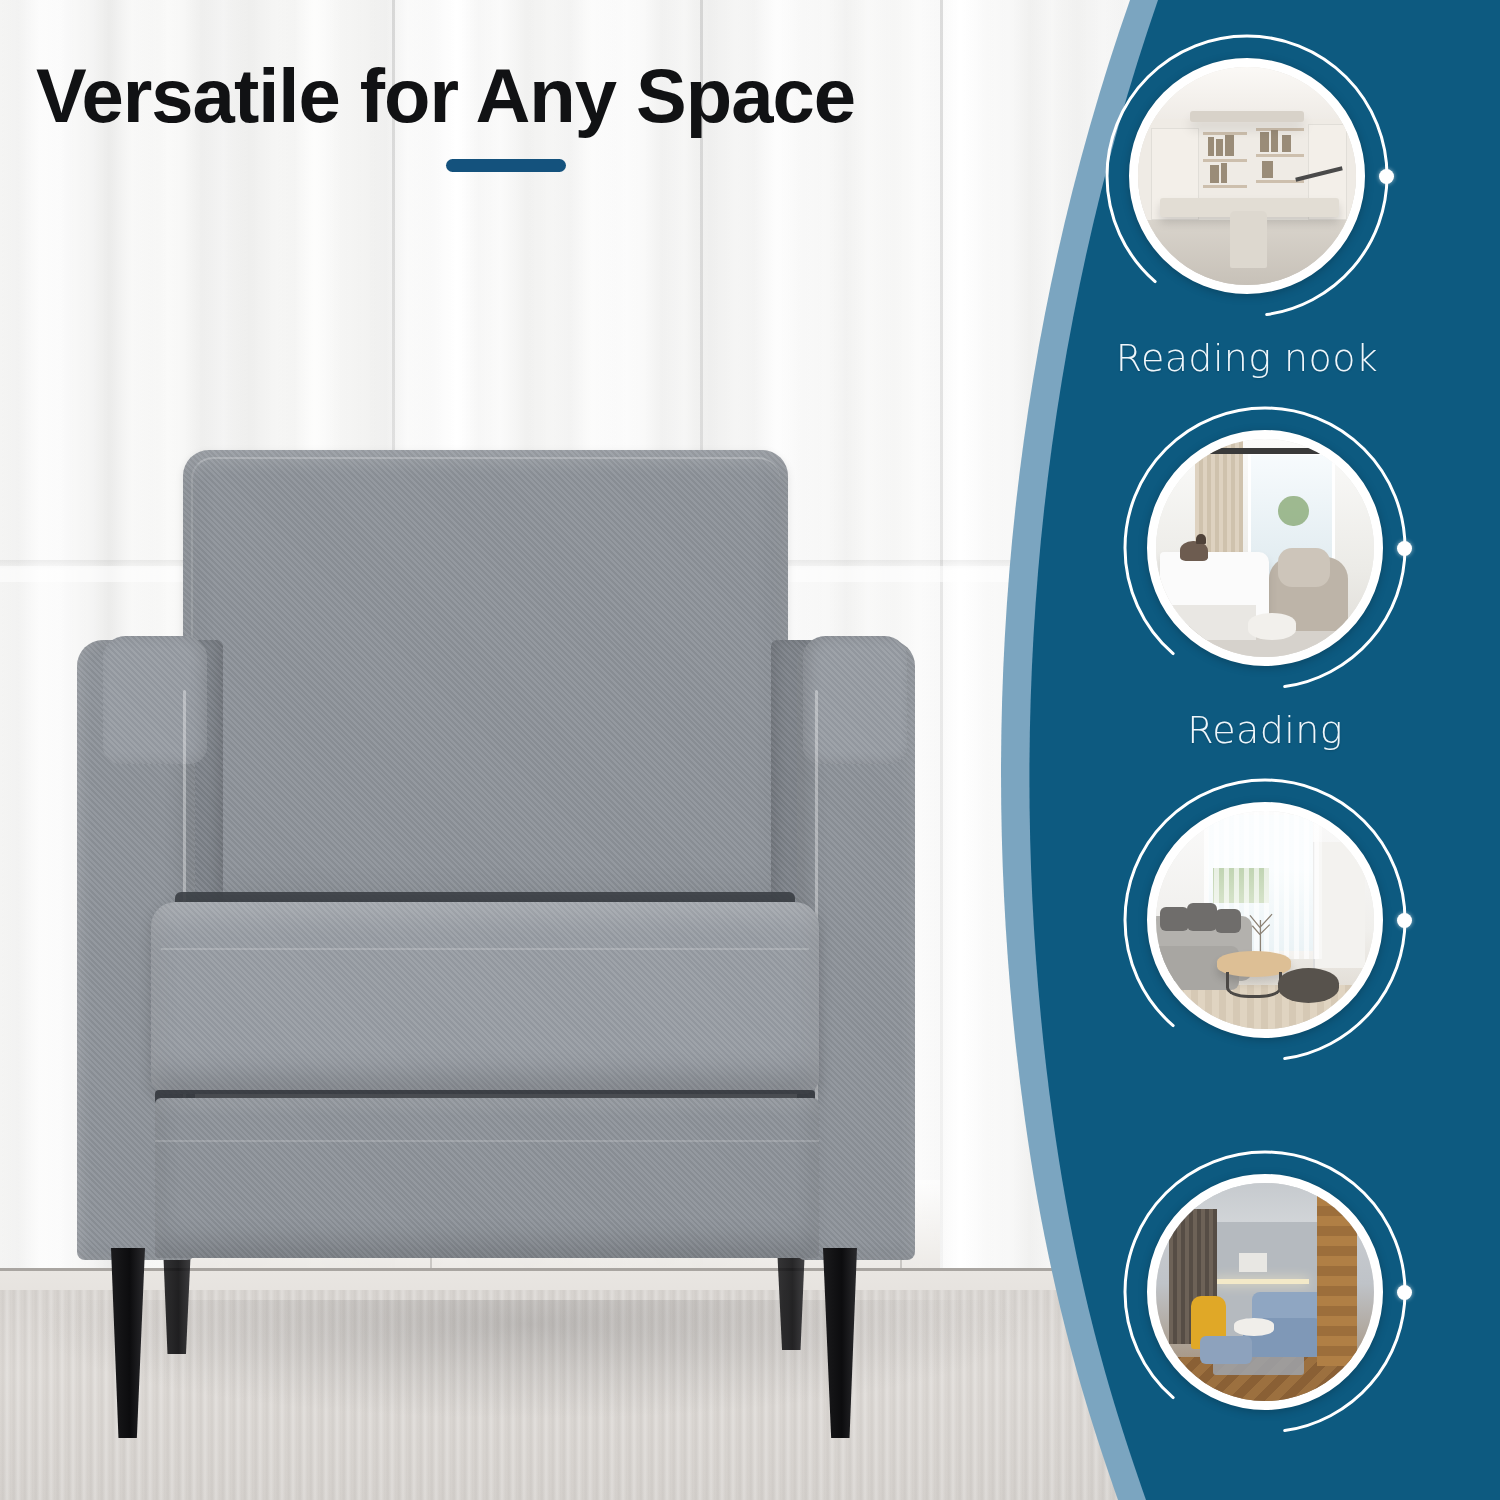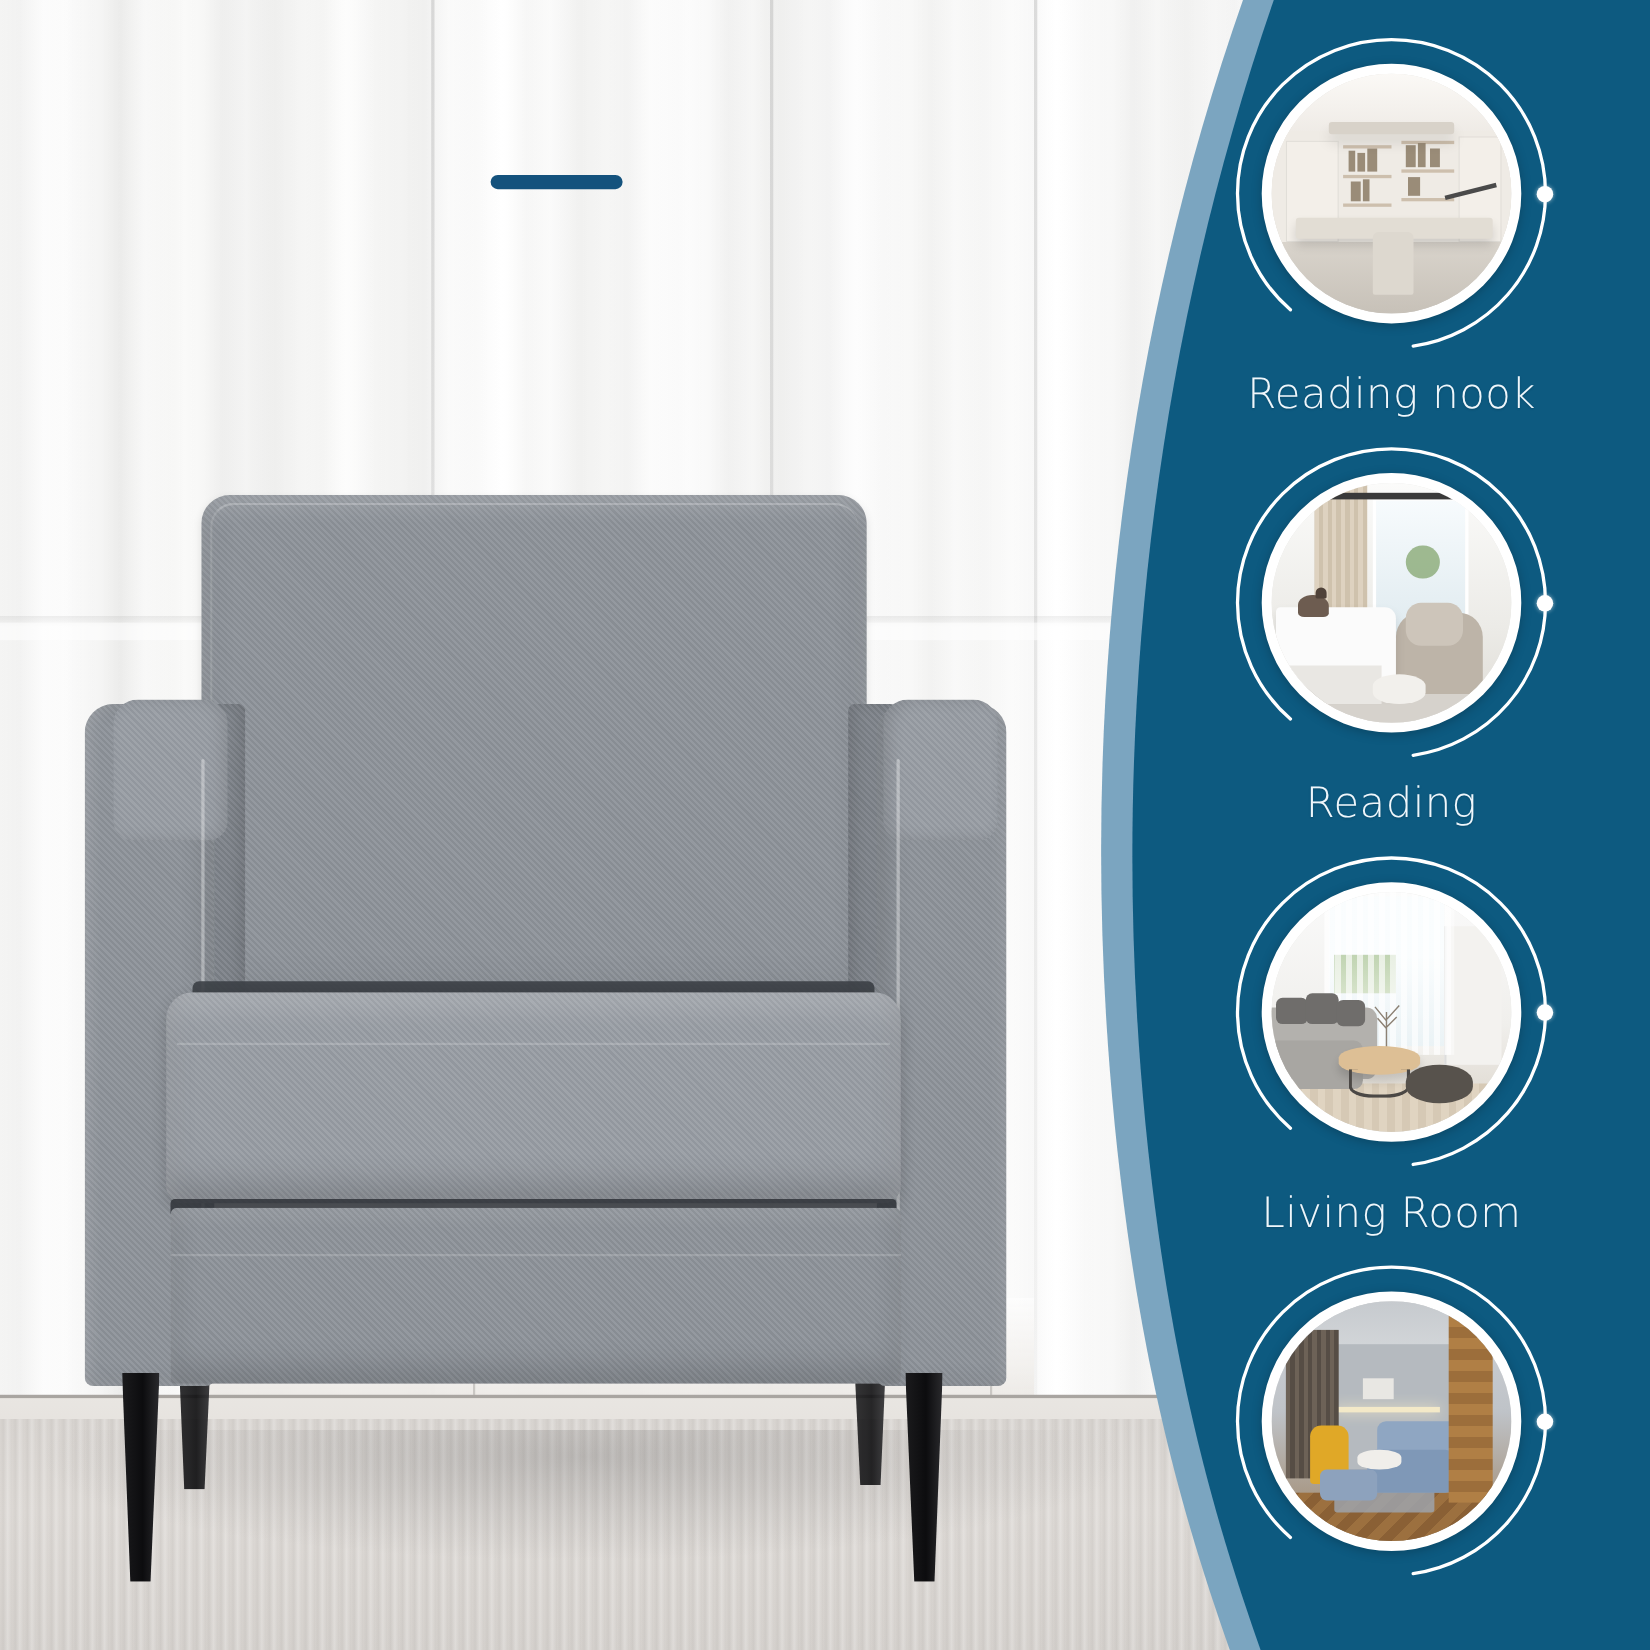--- a/index.html
+++ b/index.html
@@ -342,31 +342,32 @@
       <div class="seat-cushion ch-fab-l"></div>
       <div class="seat-shadow-line"></div>
       <div class="base ch-fab"></div>
       <div class="base-seam"></div>
 
       <div class="leg leg-fl"></div>
       <div class="leg leg-fr"></div>
     </div>
   </div>
 
+  <div class="headline">Versatile for Any Space</div>
   <div class="headline-rule"></div>
 
   <div class="blue-panel">
     <svg width="560" height="1500" viewBox="0 0 560 1500">
       <path d="M 190 0 C 60 370, 35 760, 85 1120 C 110 1300, 150 1420, 178 1500 L 560 1500 L 560 0 Z" fill="#7ba5c0"></path>
       <path d="M 218 0 C 90 370, 63 760, 113 1120 C 138 1300, 178 1420, 206 1500 L 560 1500 L 560 0 Z" fill="#0d5a80"></path>
     </svg>
 
     <div class="panel-content">
 
-      <div class="tile" style="left:160px; top:32px;">
+      <div class="tile" style="left:142px; top:32px;">
         <div class="tile-ring-wrap">
           <svg class="ring-outer" width="288" height="288" viewBox="0 0 288 288">
             <circle cx="144" cy="144" r="140" fill="none" stroke="#ffffff" stroke-width="3" stroke-dasharray="760 120" stroke-dashoffset="-320" stroke-linecap="round"></circle>
           </svg>
           <div class="ring-dot"></div>
           <div class="photo-circle">
             <div class="photo-inner sc">
               <div class="nk-bg"></div>
               <div class="nk-ceil"></div>
               <div class="nk-wall"></div>
@@ -447,21 +448,20 @@
                 <svg width="100%" height="100%" viewBox="0 0 60 90">
                   <path d="M30 90 L30 34 M30 48 L12 26 M30 46 L50 24 M30 60 L16 44 M30 58 L46 42" stroke="#8c8174" stroke-width="2.2" fill="none"></path>
                 </svg>
               </div>
               <div class="lv-tbl"></div>
               <div class="lv-tbl-leg"></div>
               <div class="lv-pouf"></div>
             </div>
           </div>
         </div>
-        <div class="tile-label">Living Room</div>
       </div>
 
       <div class="tile" style="left:160px; top:1148px;">
         <div class="tile-ring-wrap">
           <svg class="ring-outer" width="288" height="288" viewBox="0 0 288 288">
             <circle cx="144" cy="144" r="140" fill="none" stroke="#ffffff" stroke-width="3" stroke-dasharray="760 120" stroke-dashoffset="-320" stroke-linecap="round"></circle>
           </svg>
           <div class="ring-dot"></div>
           <div class="photo-circle">
             <div class="photo-inner sc">

